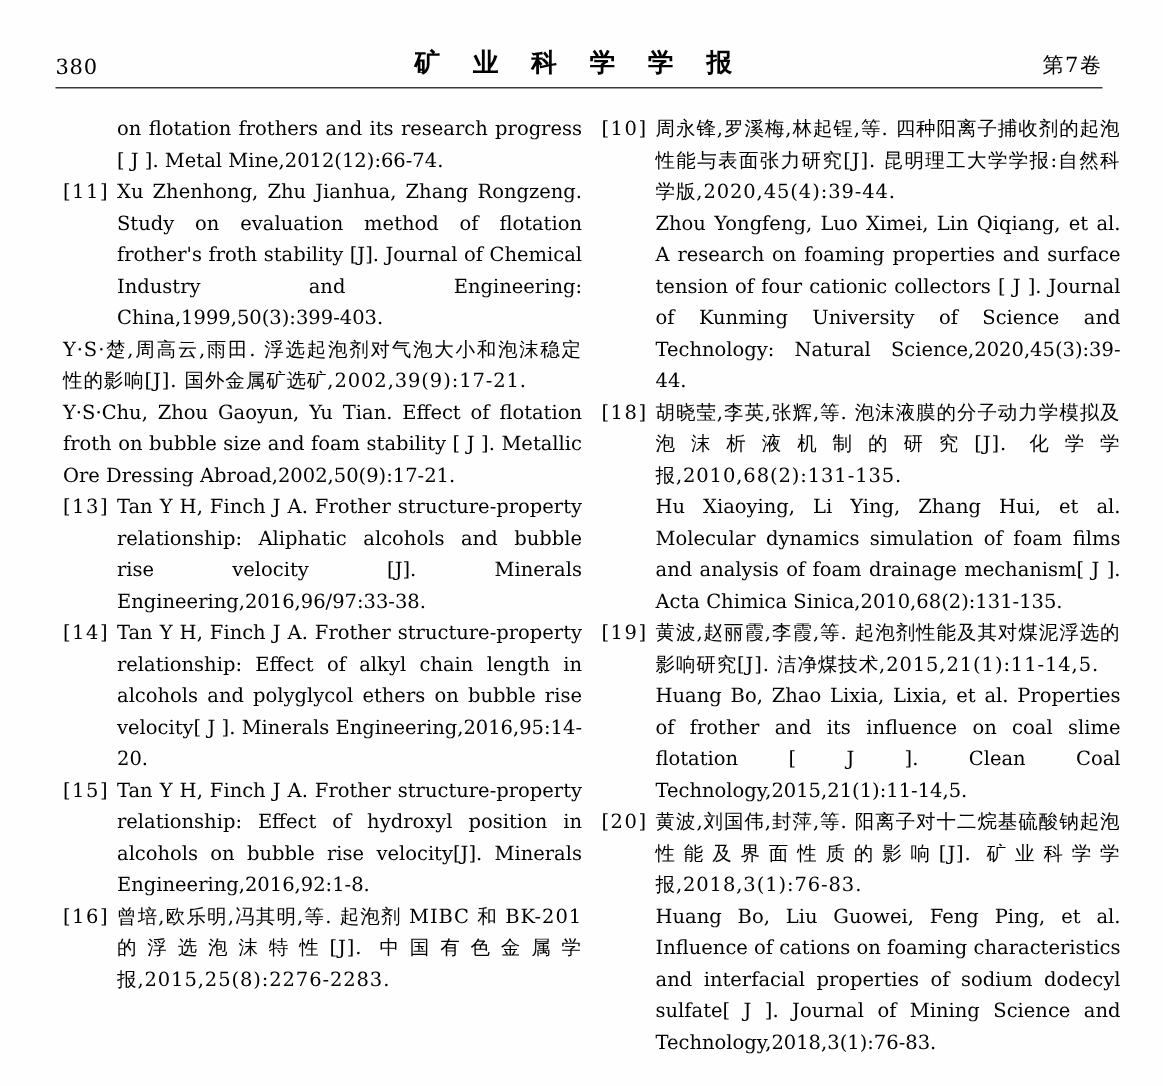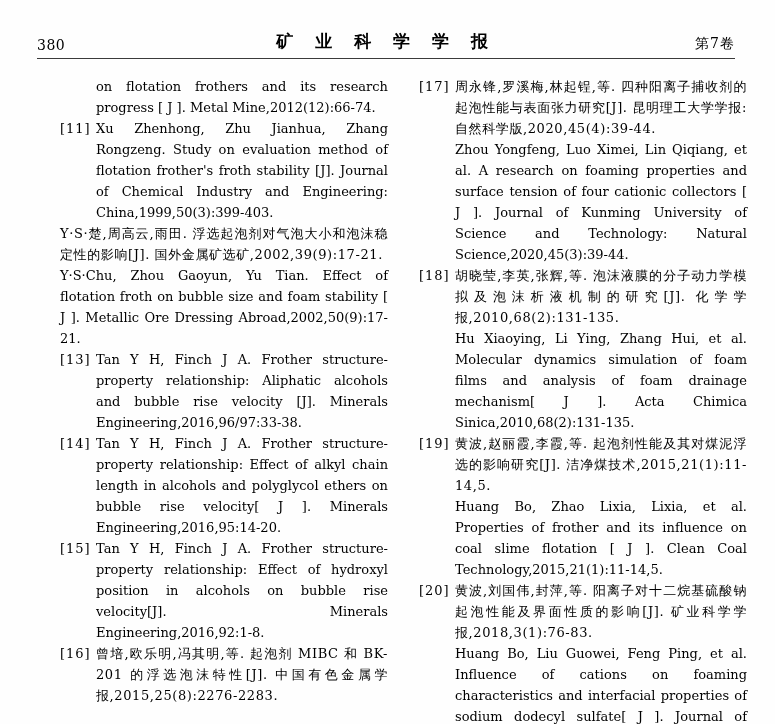--- a/index.html
+++ b/index.html
@@ -52,21 +52,20 @@
     gap: 13px;
     padding: 17px 28px 0 42px;
     box-sizing: border-box;
   }
   .col {
     width: 346px;
     flex: 0 0 346px;
   }
   .ref {
     display: flex;
-    margin-left: 18px;
   }
   .ref-num {
     flex: 0 0 36px;
     font-size: 13px;
     line-height: 21px;
     letter-spacing: 1px;
   }
   .ref-body {
     flex: 1 1 auto;
     min-width: 0;
@@ -153,21 +152,21 @@
           <p class="zh">曾培,欧乐明,冯其明,等. 起泡剂 MIBC 和 BK-201 的浮选泡沫特性[J]. 中国有色金属学报,2015,25(8):2276-2283.</p>
 
         </div>
       </div>
 
     </div>
 
     <div class="col">
 
       <div class="ref">
-        <span class="ref-num">[17]</span>
+        <span class="ref-num">[10]</span>
         <div class="ref-body">
           <p class="zh">周永锋,罗溪梅,林起锃,等. 四种阳离子捕收剂的起泡性能与表面张力研究[J]. 昆明理工大学学报:自然科学版,2020,45(4):39-44.</p>
           <p class="en">Zhou Yongfeng, Luo Ximei, Lin Qiqiang, et al. A research on foaming properties and surface tension of four cationic collectors [ J ]. Journal of Kunming University of Science and Technology: Natural Science,2020,45(3):39-44.</p>
         </div>
       </div>
 
       <div class="ref">
         <span class="ref-num">[18]</span>
         <div class="ref-body">
           <p class="zh">胡晓莹,李英,张辉,等. 泡沫液膜的分子动力学模拟及泡沫析液机制的研究[J]. 化学学报,2010,68(2):131-135.</p>

